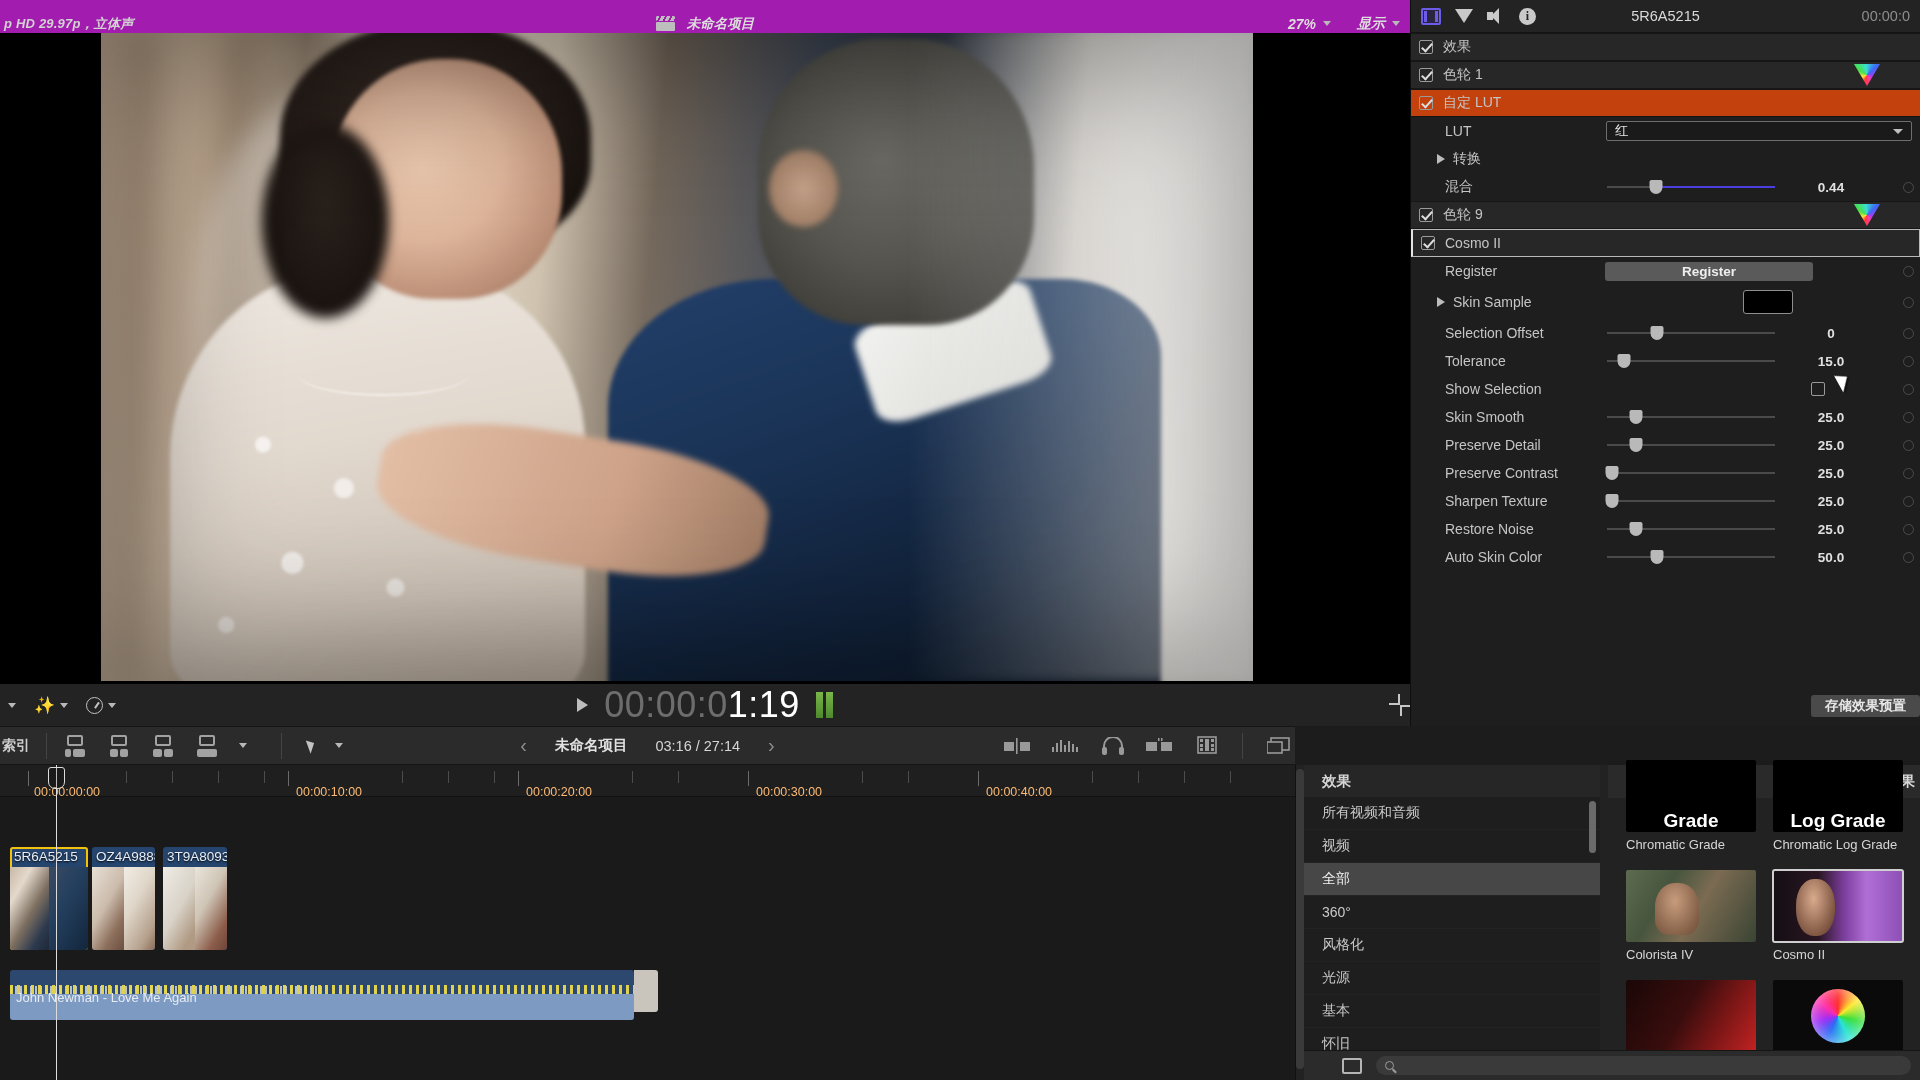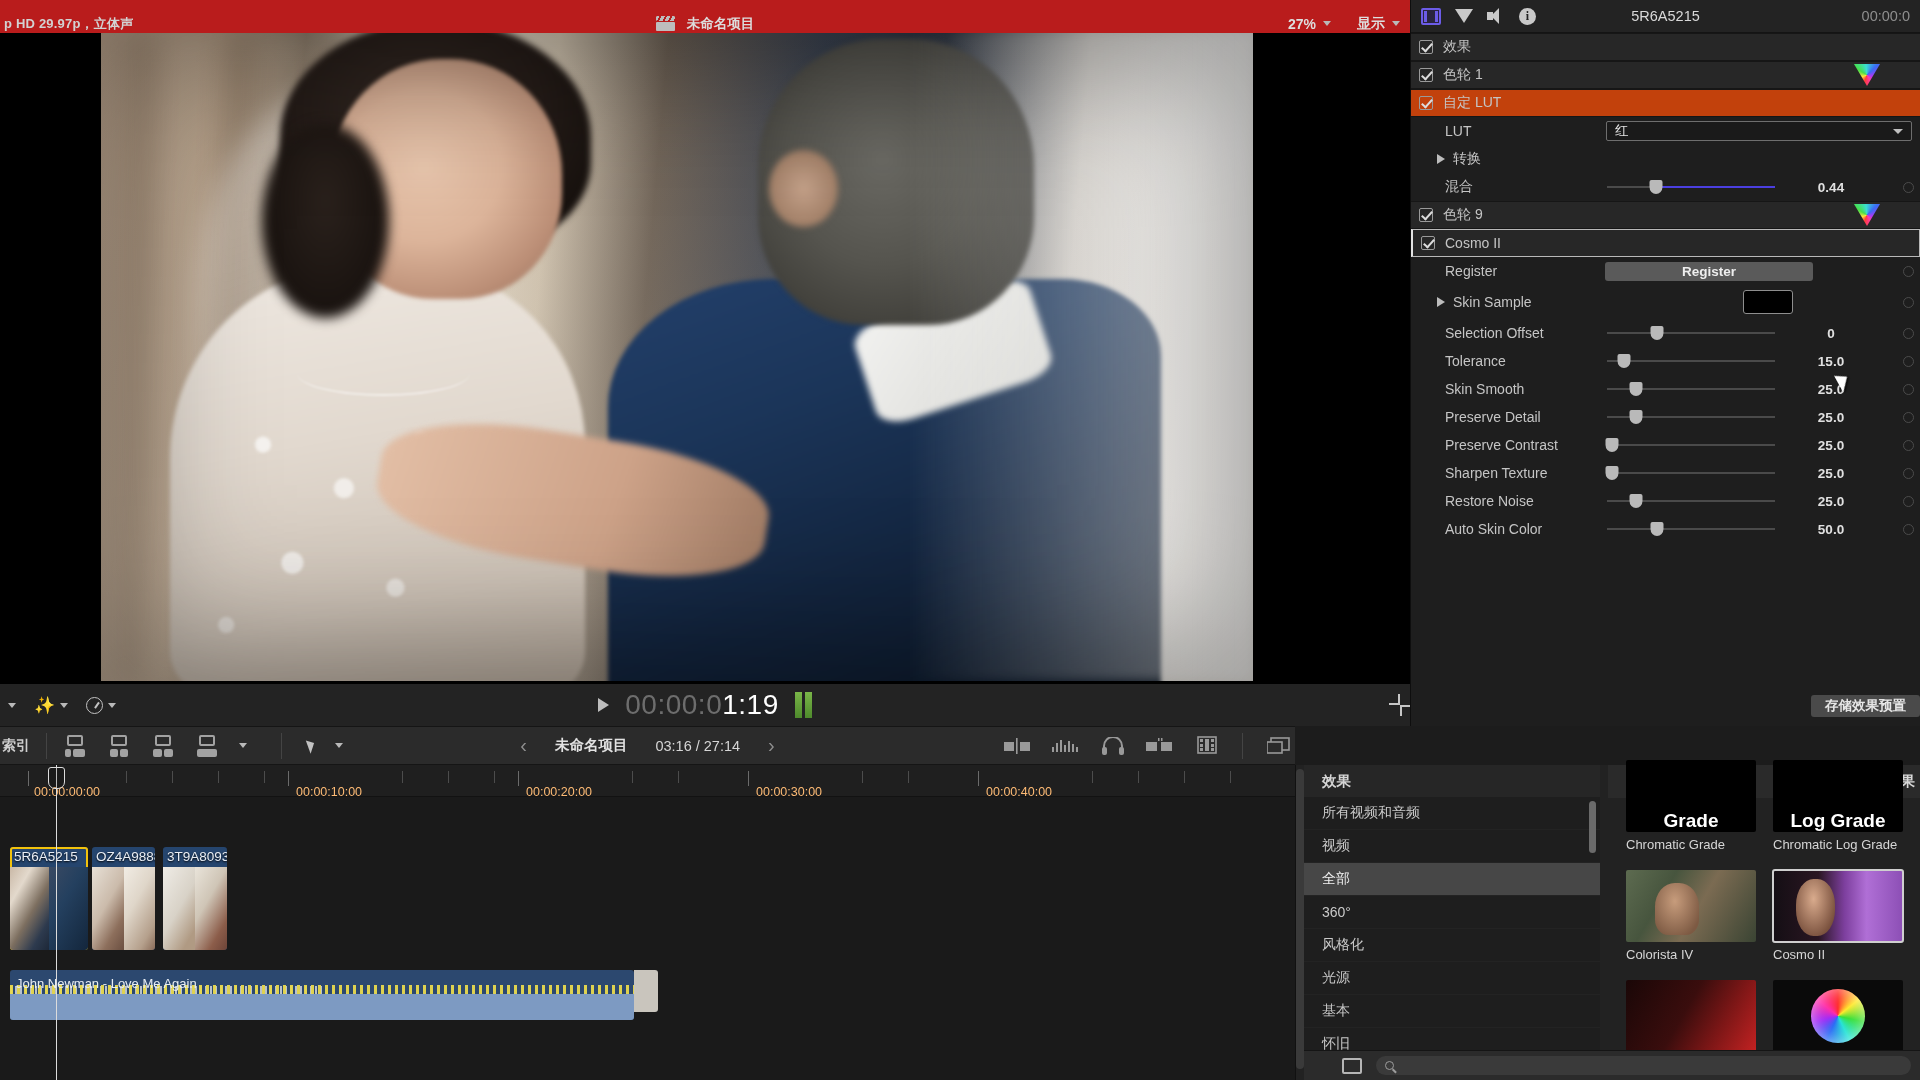--- a/index.html
+++ b/index.html
@@ -8,23 +8,24 @@
     background: #1c1c1c;
     font-family: "Liberation Sans", "DejaVu Sans", sans-serif;
     color: #d8d8d8;
     overflow: hidden;
   }
   #app { position: relative; width: 1920px; height: 1080px; }
 
   
   .topbar {
     position: absolute; top: 0; left: 0; width: 1410px; height: 48px;
-    background: #b91c1c;
+    background: #a21caf;
     display: flex; align-items: center;
     border-bottom: 1px solid #141414;
+    font-style: italic;
   }
   .tb-left { font-size: 13px; font-weight: bold; color: #d2d2d2; padding-left: 4px; letter-spacing: .2px; white-space: nowrap;}
   .tb-center { position: absolute; left: 0; right: 0; display:flex; align-items:center; justify-content:center; gap: 12px;}
   .tb-proj { font-size: 13.5px; font-weight: bold; color: #dcdcdc; }
   .clap { width: 19px; height: 15px; position: relative; display:inline-block; }
   .clap .bd { position:absolute; bottom:0; left:0; width:19px; height:9px; background:#bdbdbd; border-radius:1px;}
   .clap .tp { position:absolute; top:0; left:0; width:19px; height:5px; background:#bdbdbd; border-radius:1px;
      -webkit-mask-image: repeating-linear-gradient(115deg,#000 0 3px, transparent 3px 5px);
      mask-image: repeating-linear-gradient(115deg,#000 0 3px, transparent 3px 5px);}
   .tb-right { position:absolute; right: 10px; display:flex; align-items:center; gap: 26px; }
@@ -140,21 +141,21 @@
     position:absolute; top:684px; left:0; width:1410px; height:42px;
     background:#232323; display:flex; align-items:center;
   }
   .tp-left { display:flex; align-items:center; gap:6px; padding-left:2px;}
   .tp-btn { display:flex; align-items:center; gap:5px; color:#c9c9c9; padding:0 6px; }
   .wand { font-size:17px; line-height:1; }
   .gauge { width:17px;height:17px;border:1.7px solid #c3c3c3;border-radius:50%; position:relative;}
   .gauge:after{content:"";position:absolute;left:7px;top:3px;width:1.6px;height:7px;background:#c3c3c3;transform-origin:bottom;transform:rotate(35deg);}
   .tc-center{ position:absolute; left:0; right:0; display:flex; align-items:center; justify-content:center; gap:16px;}
   .play-tri{ width:0;height:0;border-top:7px solid transparent;border-bottom:7px solid transparent;border-left:11px solid #bdbdbd;}
-  .timecode{ font-size:28px; letter-spacing:.5px; font-family:"Liberation Sans",sans-serif; color:#ffffff;text-align:right; }
+  .timecode{ font-size:36px; letter-spacing:.5px; font-family:"Liberation Sans",sans-serif; color:#ffffff;text-align:right; }
   .timecode .dim{ color:#6d6d6d; }
   .meters{ display:flex; gap:3px; }
   .meters i{ display:block; width:7px; height:26px; background:linear-gradient(180deg,#7ab648,#4e8a2c); }
   .tp-right{ position:absolute; right:10px; }
   .expand-ico{ width:19px;height:19px; position:relative;}
   .expand-ico:before,.expand-ico:after{content:"";position:absolute;width:9px;height:9px;}
   .expand-ico:before{top:0;left:0;border-top:2px solid #c6c6c6;border-left:2px solid #c6c6c6;}
   .expand-ico:after{bottom:0;right:0;border-bottom:2px solid #c6c6c6;border-right:2px solid #c6c6c6;}
 
   
@@ -203,21 +204,21 @@
   .th.b{ background: linear-gradient(120deg,#3a4a63 0%, #24405f 40%, #13263c 100%); }
   .th.c{ background: linear-gradient(120deg,#e7e0d6 0%, #cbbbab 45%, #8d6f5c 75%, #6b4f41 100%); }
   .th.d{ background: linear-gradient(120deg,#f1ece4 0%, #dfd6c9 40%, #b5a08c 80%, #8a6c59 100%); }
   .th.e{ background: linear-gradient(120deg,#efece6 0%, #d8d2c7 50%, #b09a83 85%); }
   .th.f{ background: linear-gradient(120deg,#e9e4da 0%, #cfc5b6 40%, #8c5d4a 78%, #6d4438 100%); }
 
   .audio-clip{
     position:absolute; top:205px; left:10px; width:624px; height:50px;
     background:#2c486f; border-radius:3px; overflow:hidden;
   }
-  .audio-name{ position:absolute; top:6px; left:6px; font-size:13px; color:#e6ecf3; z-index:3; white-space:nowrap;}
+  .audio-name{ position:absolute; top:20px; left:6px; font-size:13px; color:#e6ecf3; z-index:3; white-space:nowrap;}
   .wave{ position:absolute; bottom:0; left:0; width:100%; height:26px; background:#7d9ac2;}
   .wave-top{ position:absolute; bottom:26px; left:0; width:100%; height:9px;
       background: repeating-linear-gradient(90deg, #e8d94e 0 3px, transparent 3px 7px); opacity:.95;}
   .wave-left{ position:absolute; bottom:26px; left:0; width:50%; height:8px;
       background: repeating-linear-gradient(90deg, #c9cfd8 0 2px, transparent 2px 5px); opacity:.9;}
   .audio-tail{ position:absolute; top:205px; left:634px; width:24px; height:42px; background:#c9c5bd; border-radius:0 3px 3px 0;}
 
   
   .fx-browser{
     position:absolute; top:765px; left:1295px; width:625px; height:315px; background:#222;
@@ -690,20 +691,25 @@
 
       <div class="row">
         <span class="rlabel2" style="padding-left:26px">Tolerance</span>
         <span class="slider">
           <span class="knob" style="left:17px"></span>
         </span>
         <span class="val">15.0</span>
         <span class="reset-dot"></span>
       </div>
 
+      <div class="row">
+        <span class="rlabel2" style="padding-left:26px">Show Selection</span>
+        <span class="sq-chk"></span>
+        <span class="reset-dot"></span>
+      </div>
 
       <div class="row">
         <span class="rlabel2" style="padding-left:26px">Skin Smooth</span>
         <span class="slider">
           <span class="knob" style="left:29px"></span>
         </span>
         <span class="val">25.0</span>
         <span class="reset-dot"></span>
       </div>
 

